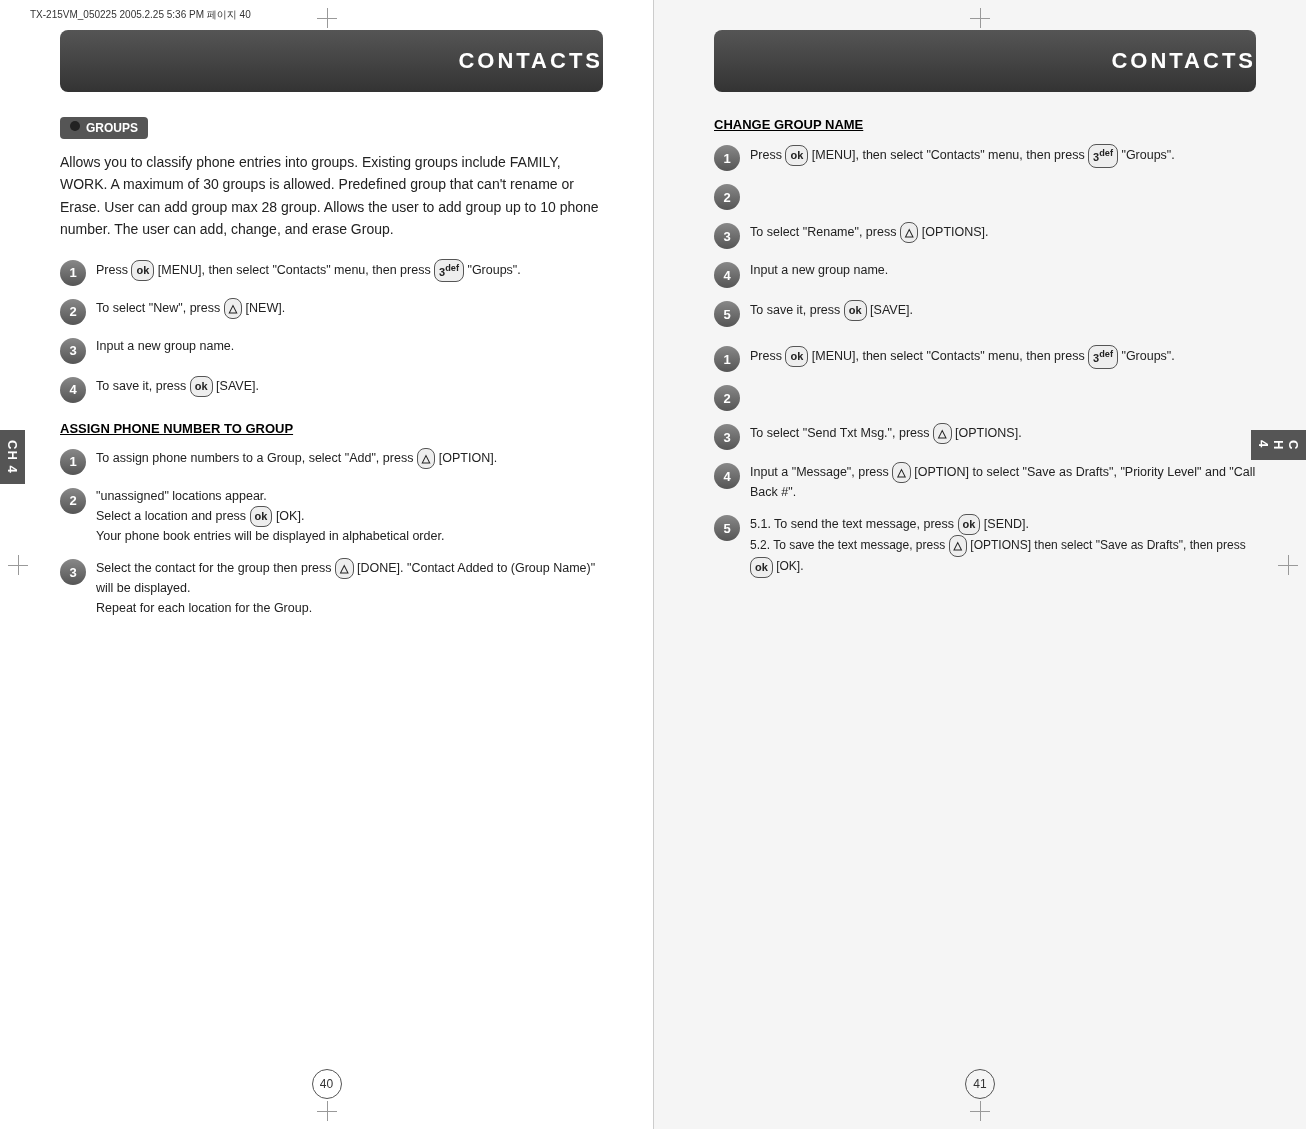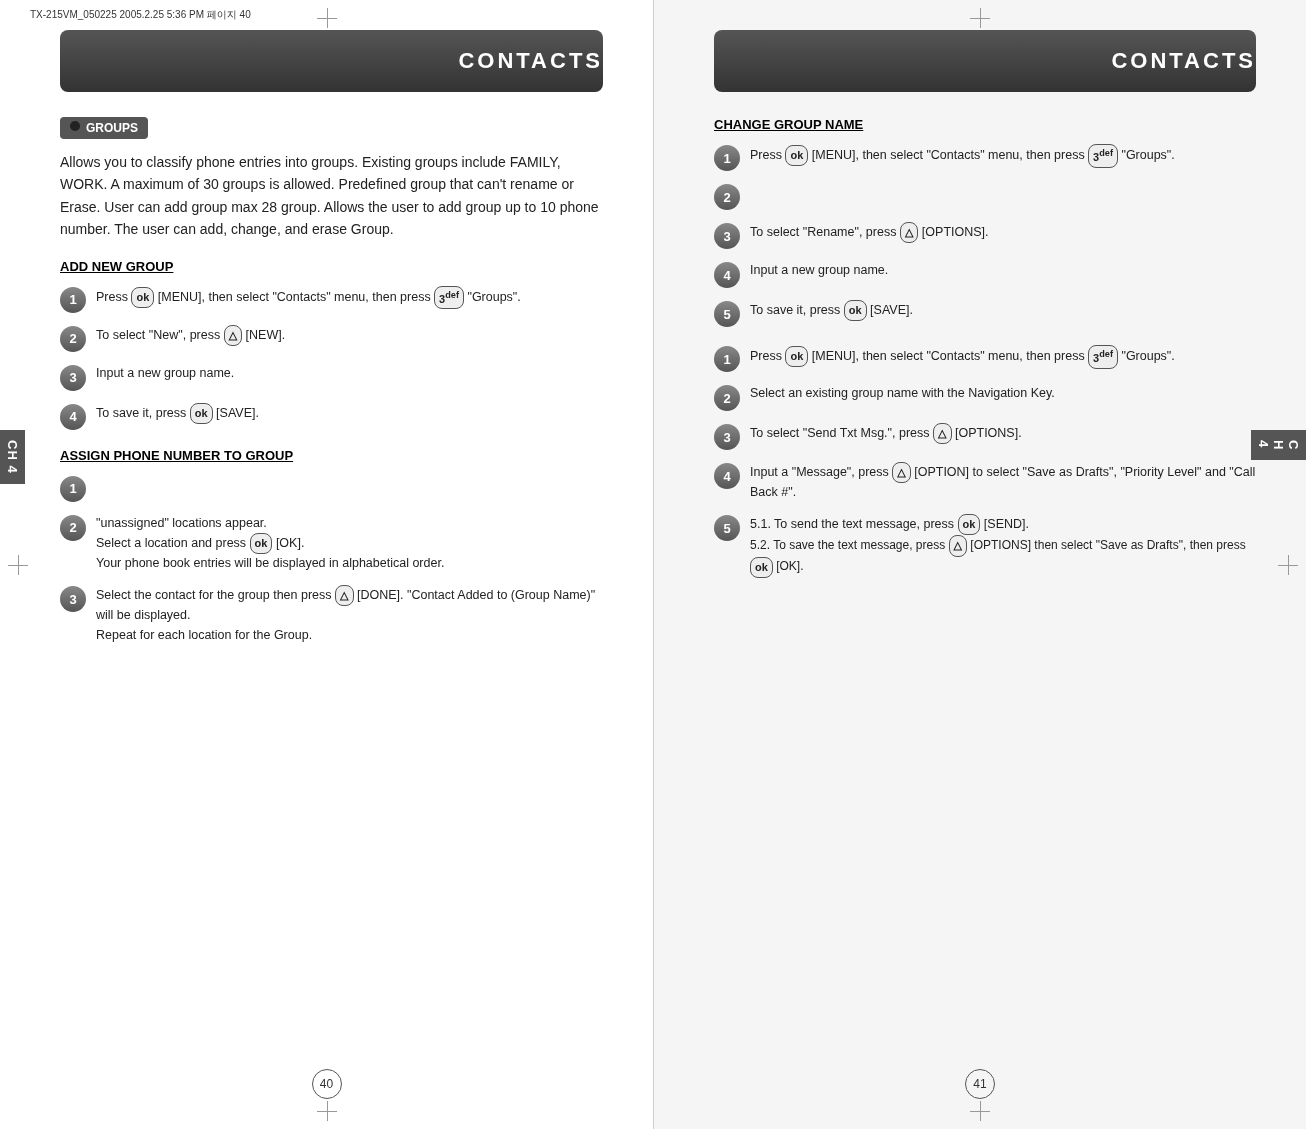--- a/index.html
+++ b/index.html
@@ -211,21 +211,20 @@
   
   <div class="section-badge">
     <div class="dot"></div>
     <span>GROUPS</span>
   </div>
 
   
   <div class="description">Allows you to classify phone entries into groups.  Existing groups include FAMILY, WORK.  A maximum of 30 groups is allowed. Predefined group that can't rename or Erase. User can add group max 28 group. Allows the user to add group up to 10 phone number. The user can add, change, and erase Group.</div>
 
   
-  <div class="subsection-title">ADD NEW GROUP</div>
   <ul class="steps-list">
     <li class="step-item">
       <div class="step-circle">1</div>
       <div class="step-text">
         Press <span class="key-btn">ok</span> [MENU], then select "Contacts" menu, then press <span class="key-btn">3<sup>def</sup></span> "Groups".
       </div>
     </li>
     <li class="step-item">
       <div class="step-circle">2</div>
       <div class="step-text">
@@ -242,20 +241,23 @@
         To save it, press <span class="key-btn">ok</span> [SAVE].
       </div>
     </li>
   </ul>
 
   
   <div class="subsection-title">ASSIGN PHONE NUMBER TO GROUP</div>
   <ul class="steps-list">
     <li class="step-item">
       <div class="step-circle">1</div>
+      <div class="step-text">
+        To assign phone numbers to a Group, select "Add", press <span class="key-btn">△</span> [OPTION].
+      </div>
     </li>
     <li class="step-item">
       <div class="step-circle">2</div>
       <div class="step-text">
         "unassigned" locations appear.<br>
         Select a location and press <span class="key-btn">ok</span> [OK].<br>
         Your phone book entries will be displayed in alphabetical order.
       </div>
     </li>
     <li class="step-item">
@@ -318,21 +320,20 @@
 
   <ul class="steps-list">
     <li class="step-item">
       <div class="step-circle">1</div>
       <div class="step-text">
         Press <span class="key-btn">ok</span> [MENU], then select "Contacts" menu, then press <span class="key-btn">3<sup>def</sup></span> "Groups".
       </div>
     </li>
     <li class="step-item">
       <div class="step-circle">2</div>
-      <div class="step-text">Select an existing group name with the Navigation Key.</div>
     </li>
     <li class="step-item">
       <div class="step-circle">3</div>
       <div class="step-text">
         To select "Send Txt Msg.", press <span class="key-btn">△</span> [OPTIONS].
       </div>
     </li>
     <li class="step-item">
       <div class="step-circle">4</div>
       <div class="step-text">

